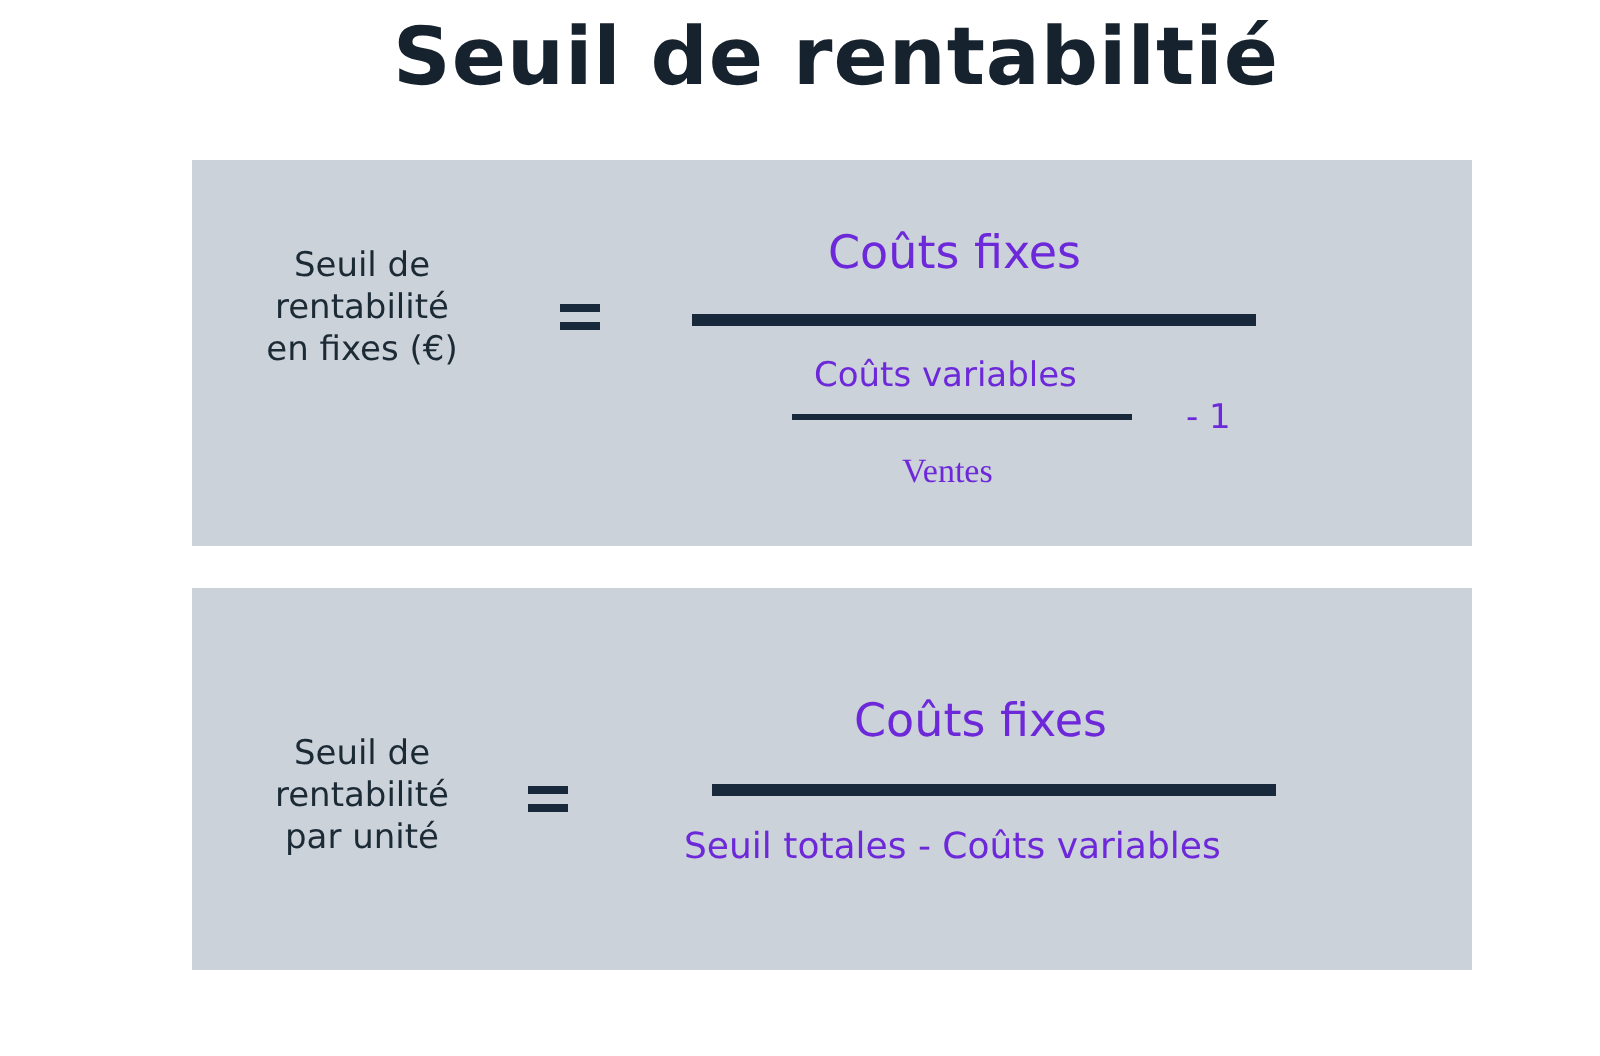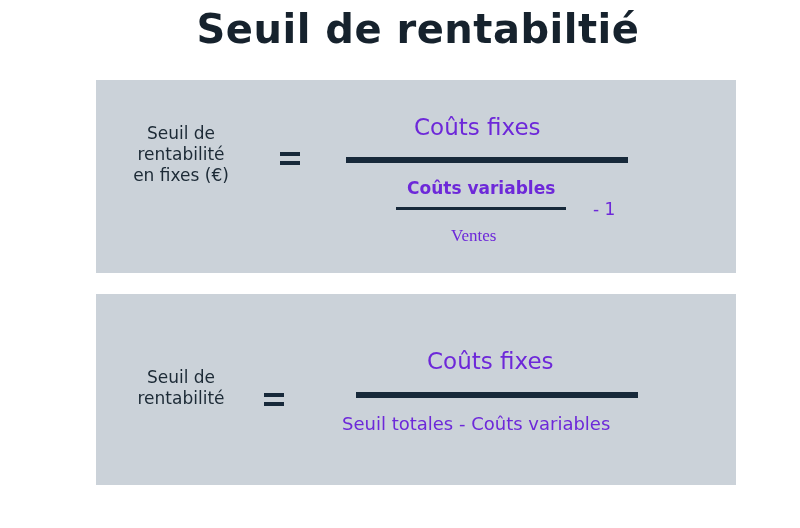--- a/index.html
+++ b/index.html
@@ -24,28 +24,29 @@
 
 <div class="box box1">
   <div class="lbl" style="left:20px; top:43px; width:130px;">
     <div>Seuil de</div>
     <div>rentabilité</div>
     <div>en fixes (€)</div>
   </div>
   <div class="eq" style="left:184px; top:72px;"></div>
   <div class="txt" style="left:318px; top:34px; font-size:23px;">Coûts fixes</div>
   <div class="bar" style="left:250px; top:77px; width:282px; height:6px;"></div>
-  <div class="txt" style="left:311px; top:98px; font-size:17px;font-weight:bold;">Coûts variables</div>
+  <div class="txt" style="left:311px; top:98px; font-size:17px;">Coûts variables</div>
   <div class="bar" style="left:300px; top:127px; width:170px; height:3px;"></div>
   <div class="txt" style="left:497px; top:119px; font-size:17px;">- 1</div>
   <div class="txt" style="left:355px; top:146px; font-size:17px;font-family:Liberation Serif, serif;">Ventes</div>
 </div>
 
 <div class="box box2">
   <div class="lbl" style="left:30px; top:73px; width:110px;">
     <div>Seuil de</div>
     <div>rentabilité</div>
+    <div>par unité</div>
   </div>
   <div class="eq" style="left:168px; top:99px;"></div>
   <div class="txt" style="left:331px; top:54px; font-size:23px;">Coûts fixes</div>
   <div class="bar" style="left:260px; top:98px; width:282px; height:6px;"></div>
   <div class="txt" style="left:246px; top:119px; font-size:18px;">Seuil totales - Coûts variables</div>
 </div>
 
 </body></html>

